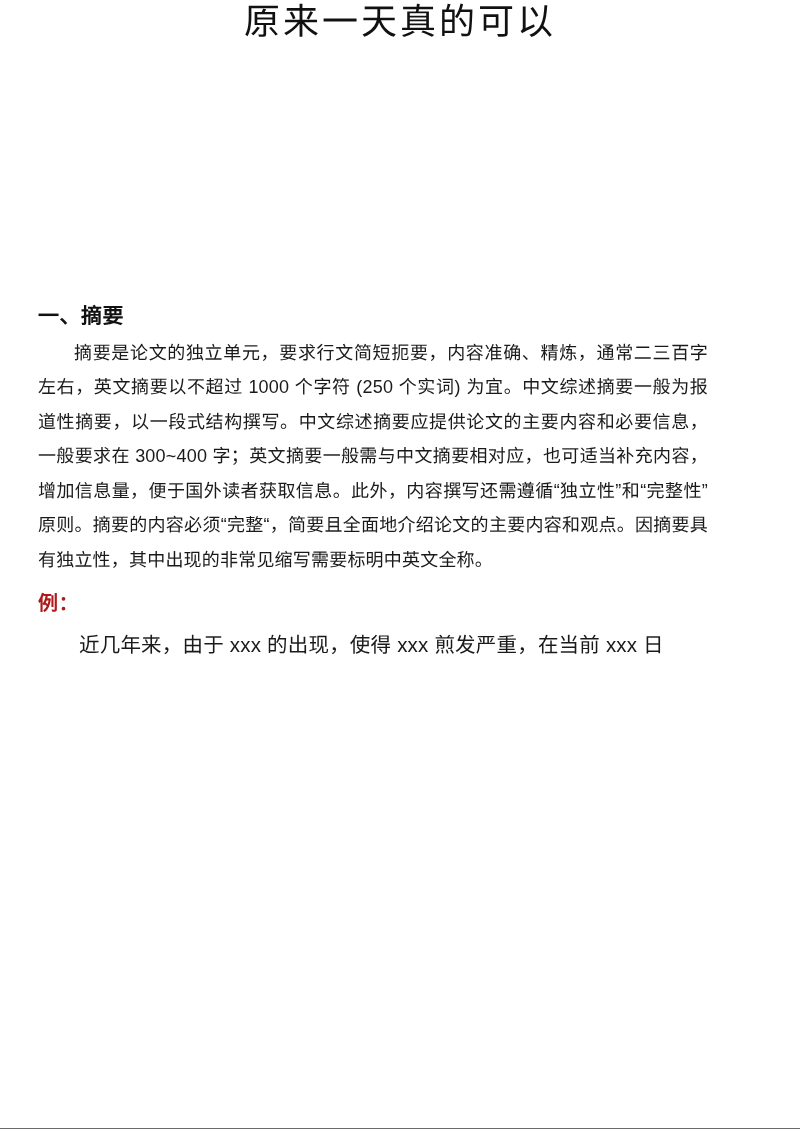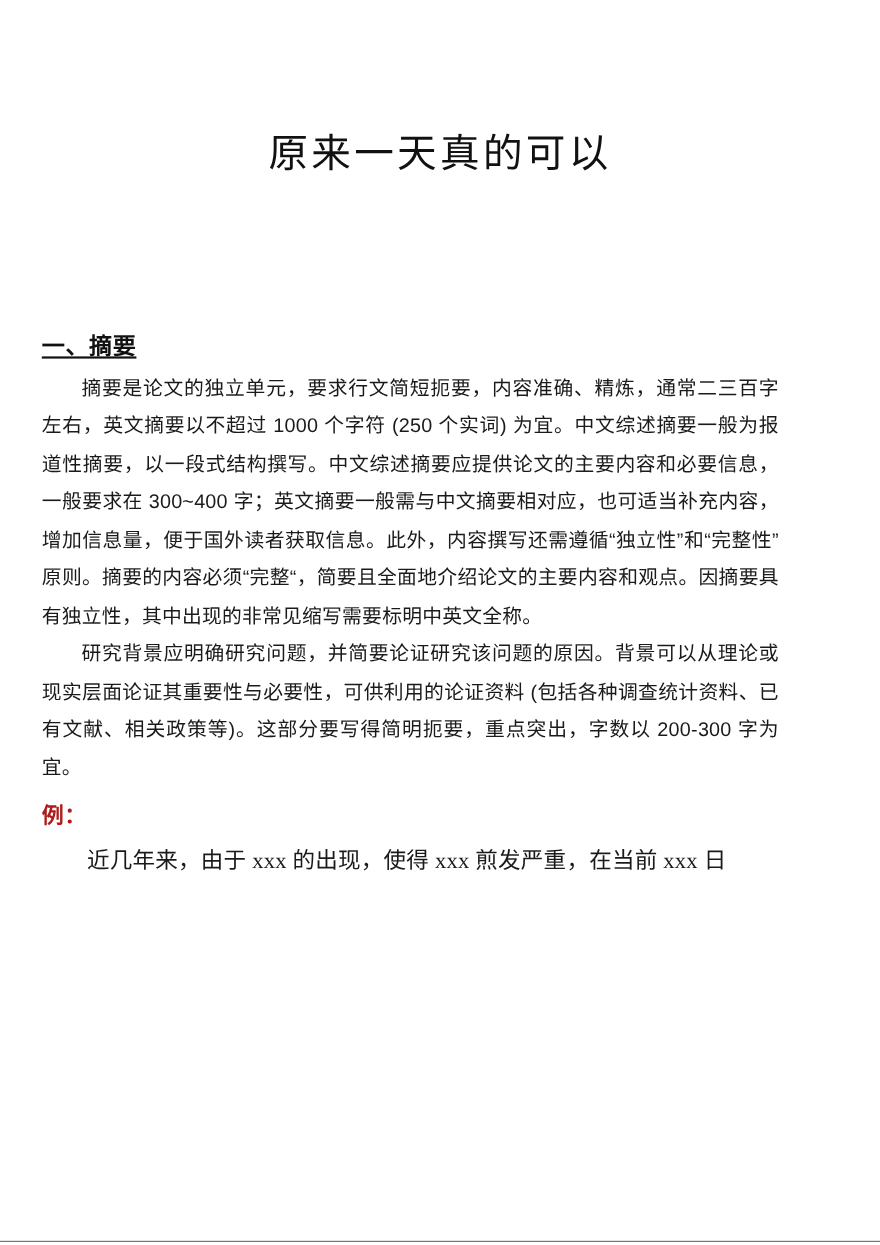--- a/index.html
+++ b/index.html
@@ -24,21 +24,20 @@
     font-family: "Liberation Serif", "DejaVu Serif", serif;
     color: #111111;
     text-align: center;
     font-size: 36px;
     line-height: 1.25;
     letter-spacing: 3px;
     font-weight: 400;
   }
 
   .doc-title-line1 {
-    padding-top: 118px;
   }
 
   .doc-title-line2 {
     padding-top: 38px;
   }
 
   
   .content {
     position: absolute;
     left: 38px;
@@ -48,21 +47,20 @@
     color: #1a1a1a;
   }
 
   .section-heading {
     font-size: 21px;
     font-weight: bold;
     line-height: 1.5;
     letter-spacing: 0.5px;
     margin: 0 0 4px 0;
     color: #111111;
-    text-decoration: underline;
   }
 
   .section-heading.second {
     margin-top: 18px;
   }
 
   .body-paragraph {
     font-size: 18px;
     line-height: 1.92;
     text-align: justify;
@@ -80,21 +78,20 @@
     letter-spacing: 0.5px;
   }
 
   .example-paragraph {
     font-size: 20.5px;
     line-height: 1.92;
     margin: 6px 0 0 0;
     text-indent: 2em;
     letter-spacing: 0.2px;
     white-space: nowrap;
-    font-family: Liberation Serif, serif;
   }
 
   
   .page-bottom-rule {
     position: absolute;
     left: 0;
     right: 0;
     bottom: 3px;
     height: 1px;
     background: #6b6b6b;
@@ -108,21 +105,20 @@
   <div class="doc-title doc-title-line1">原来一天真的可以</div>
 
 
   <div class="content">
 
     <h2 class="section-heading">一、摘要</h2>
 
     <p class="body-paragraph">摘要是论文的独立单元，要求行文简短扼要，内容准确、精炼，通常二三百字左右，英文摘要以不超过 1000 个字符 (250 个实词) 为宜。中文综述摘要一般为报道性摘要，以一段式结构撰写。中文综述摘要应提供论文的主要内容和必要信息，一般要求在 300~400 字；英文摘要一般需与中文摘要相对应，也可适当补充内容，增加信息量，便于国外读者获取信息。此外，内容撰写还需遵循“独立性”和“完整性”原则。摘要的内容必须“完整“，简要且全面地介绍论文的主要内容和观点。因摘要具有独立性，其中出现的非常见缩写需要标明中英文全称。</p>
 
 
-    <p class="body-paragraph">研究背景应明确研究问题，并简要论证研究该问题的原因。背景可以从理论或现实层面论证其重要性与必要性，可供利用的论证资料 (包括各种调查统计资料、已有文献、相关政策等)。这部分要写得简明扼要，重点突出，字数以 200-300 字为宜。</p>
 
     <p class="example-label" style="color: rgb(176, 26, 26);">例：</p>
 
     <p class="example-paragraph">近几年来，由于 xxx 的出现，使得 xxx 煎发严重，在当前 xxx 日</p>
 
   </div>
 
   <div class="page-bottom-rule" style="background: rgb(107, 107, 107);"></div>
 
 </div>

